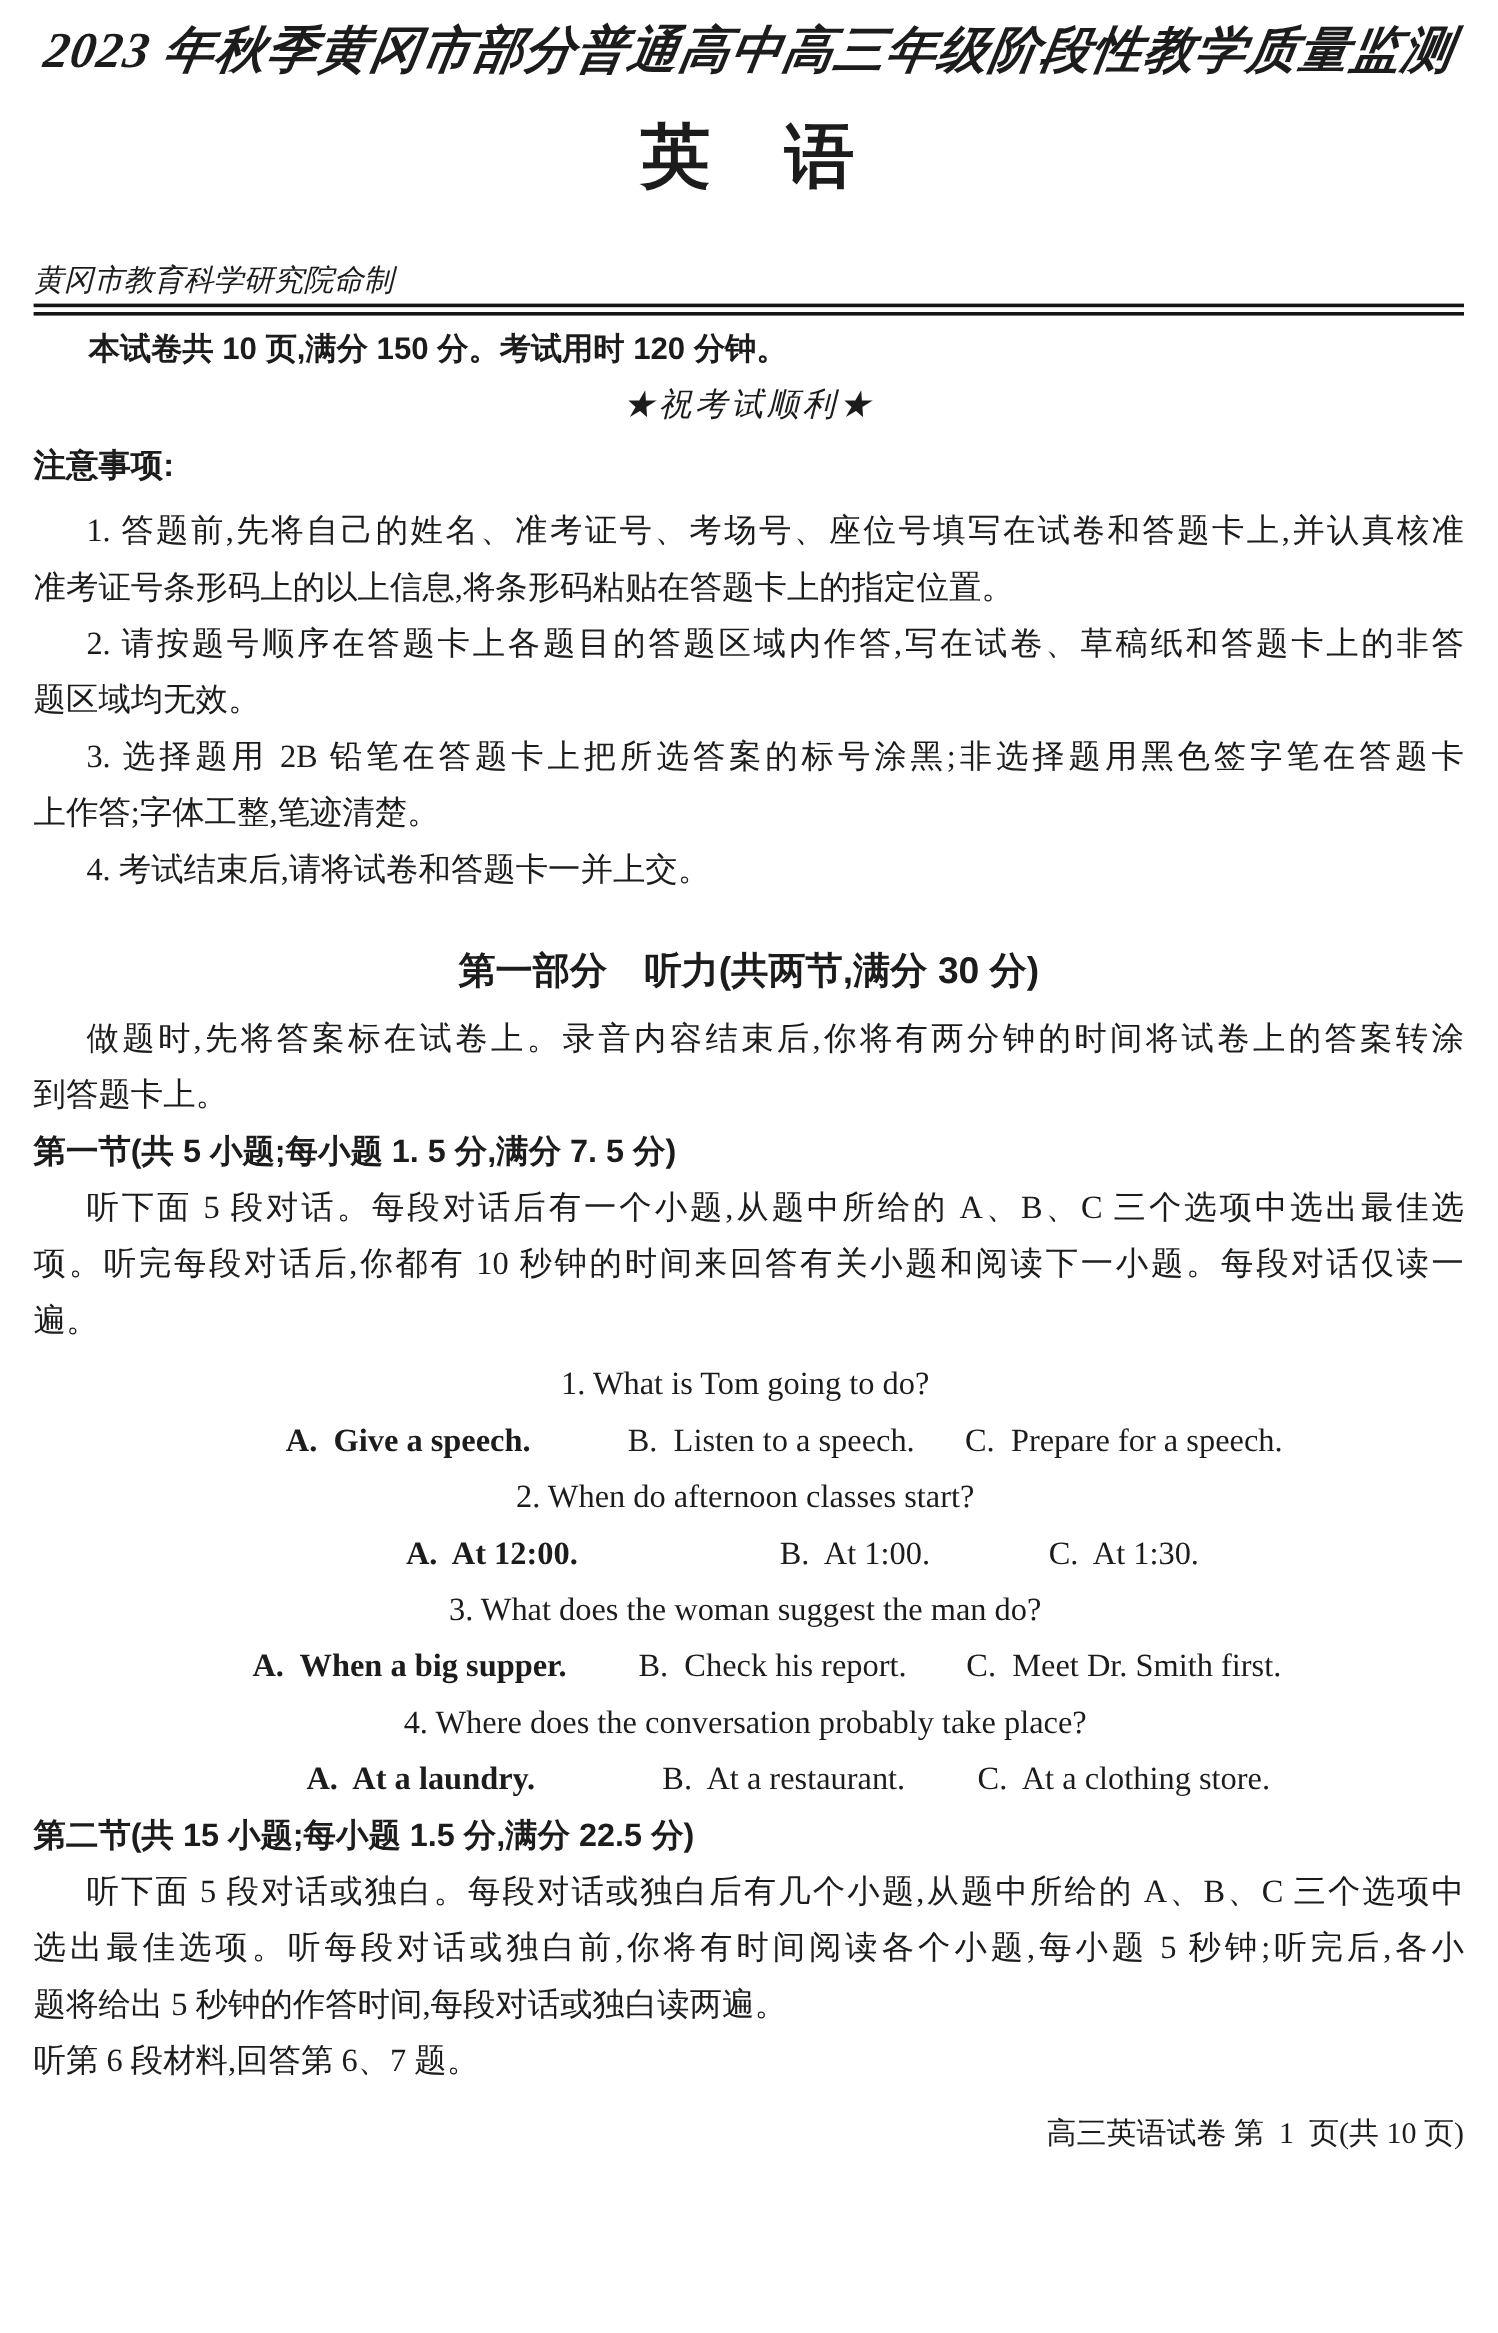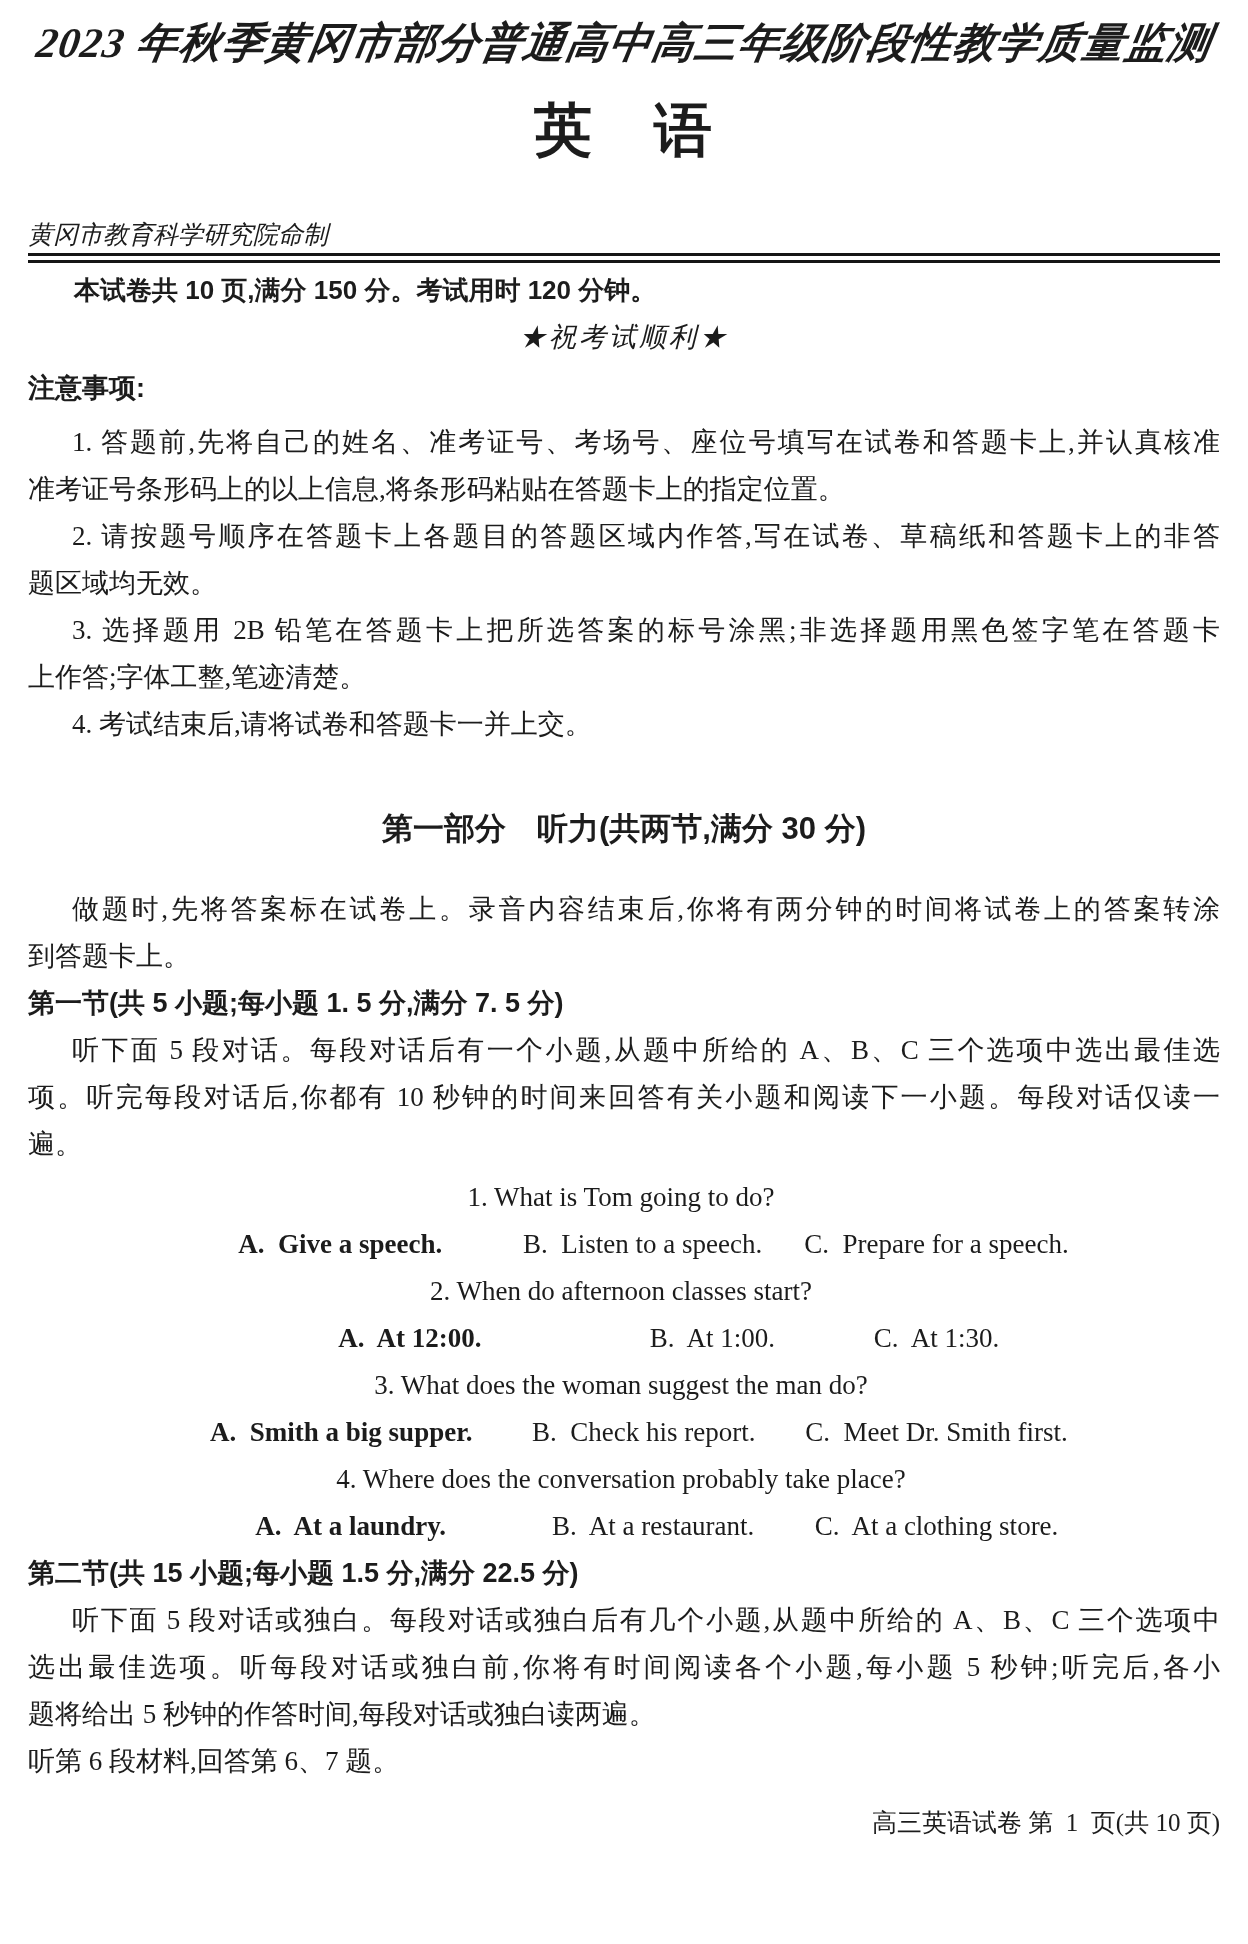--- a/index.html
+++ b/index.html
@@ -87,26 +87,26 @@
   .ln {
     line-height: 47px;
     white-space: pre-wrap;
   }
   .ind { text-indent: 44px; }
   .j {
     text-align: justify;
     text-align-last: justify;
   }
   .part-heading {
-    margin-top: 59px;
+    margin-top: 39px;
     font-size: 31px;
     line-height: 43px;
     text-align: center;
   }
-  .listen-note { margin-top: 36px; }
+  .listen-note { margin-top: 12px; }
   .sec-heading {
     font-size: 27px;
     line-height: 47px;
   }
   .questions {
     margin-top: 6px;
     margin-left: -6px;
     text-align: center;
   }
   .q-text { line-height: 47px; white-space: pre-wrap; }
@@ -197,21 +197,21 @@
       <div>
         <div class="q-text">2. When do afternoon classes start?</div>
         <div class="opts">
           <span class="opt opt-a">A.  At 12:00.</span><span class="opt opt-b">B.  At 1:00.</span><span class="opt opt-c">C.  At 1:30.</span>
         </div>
       </div>
 
       <div>
         <div class="q-text">3. What does the woman suggest the man do?</div>
         <div class="opts">
-          <span class="opt opt-a">A.  Smith a big supper.</span><span class="opt opt-b">B.  Check his report.</span><span class="opt opt-c">C.  Meet Dr. Smith first.</span>
+          <span class="opt opt-a">A.  When a big supper.</span><span class="opt opt-b">B.  Check his report.</span><span class="opt opt-c">C.  Meet Dr. Smith first.</span>
         </div>
       </div>
 
       <div>
         <div class="q-text">4. Where does the conversation probably take place?</div>
         <div class="opts">
           <span class="opt opt-a">A.  At a laundry.</span><span class="opt opt-b">B.  At a restaurant.</span><span class="opt opt-c">C.  At a clothing store.</span>
         </div>
       </div>
 

